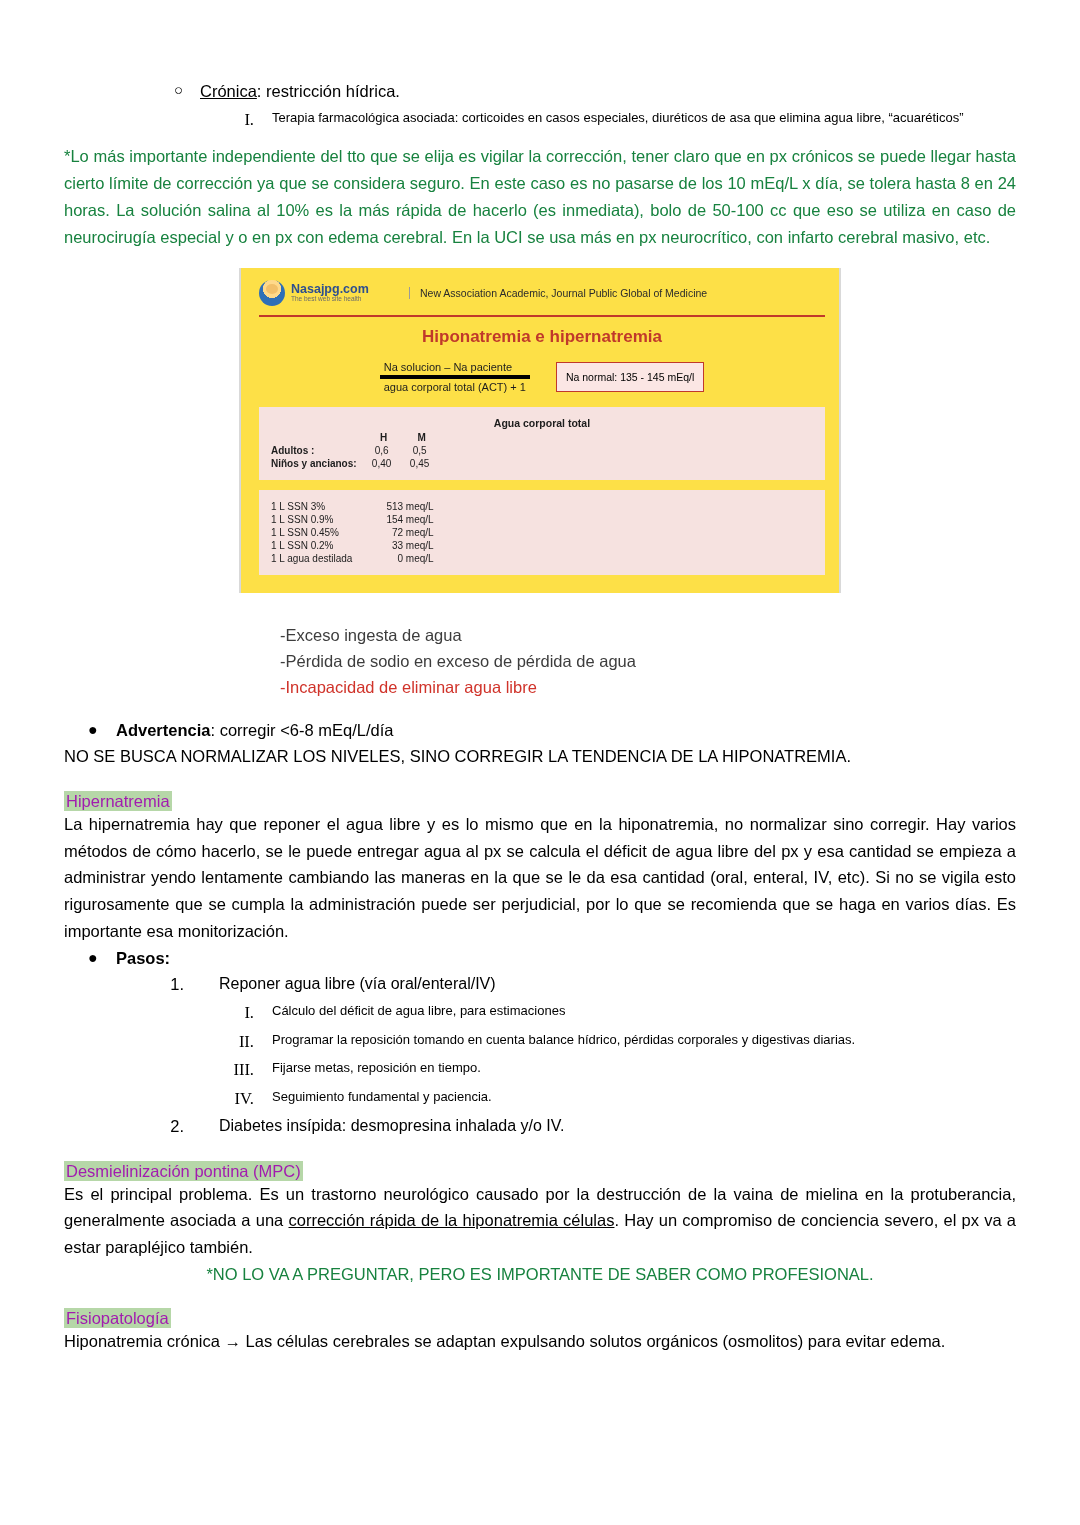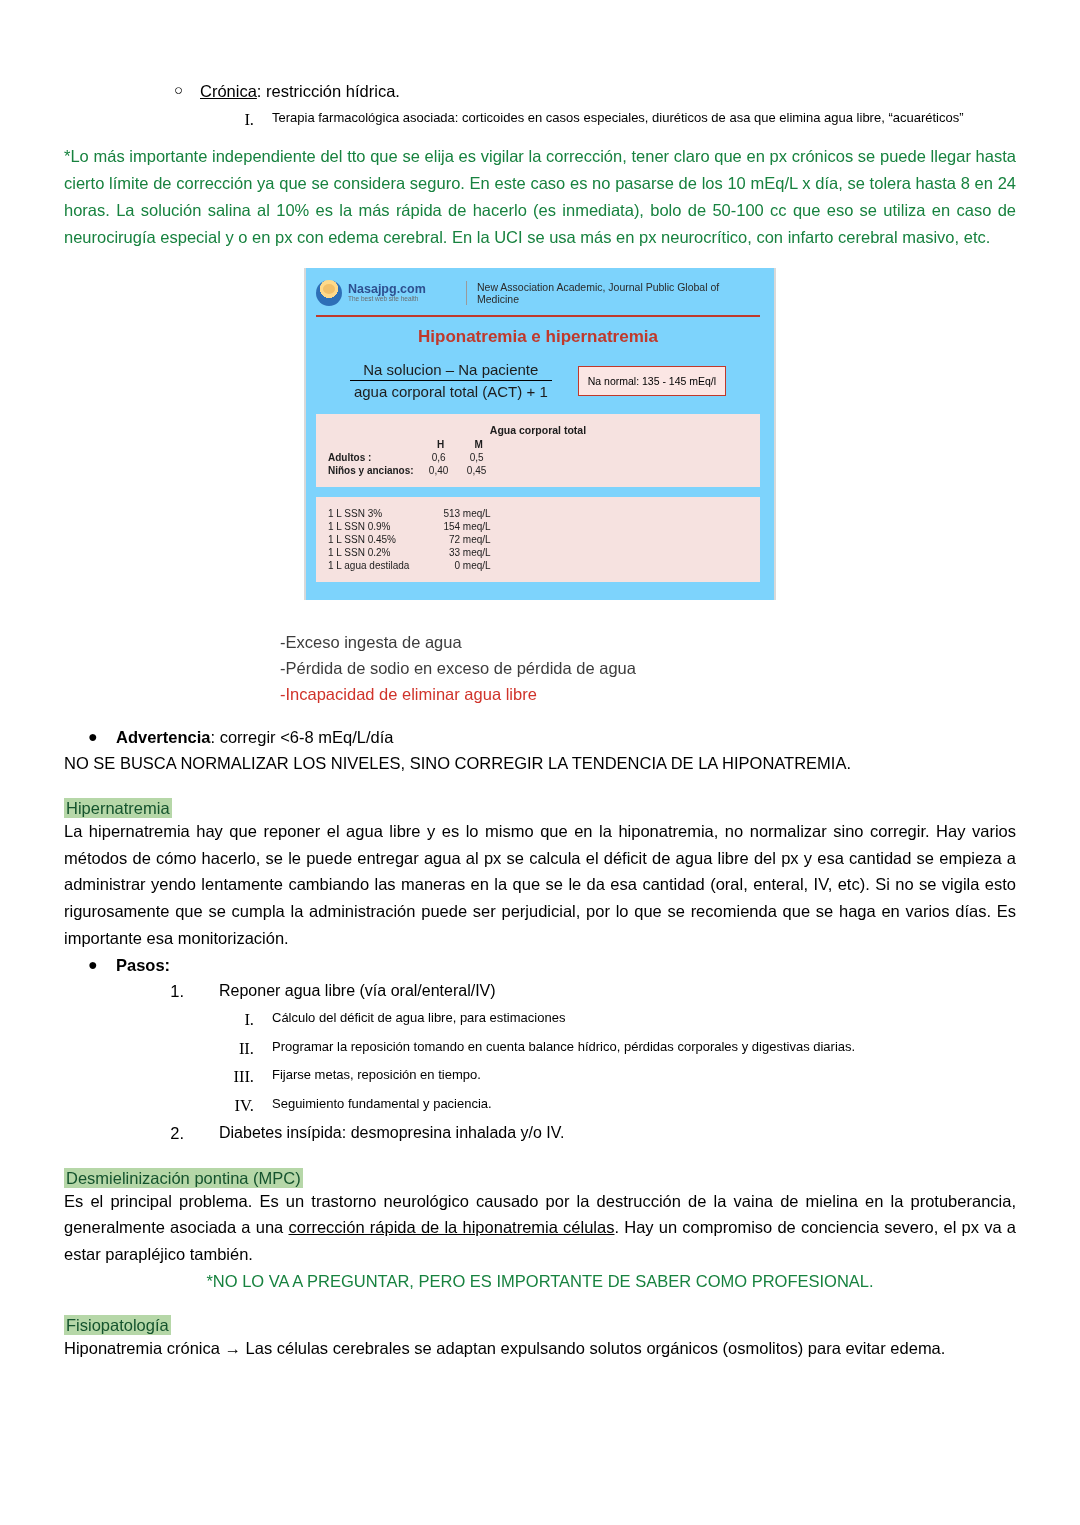--- a/index.html
+++ b/index.html
@@ -110,39 +110,39 @@
     line-height: 1.62;
     margin-left: 23px;
   }
   .block-gap-10 { height: 10px; }
   .block-gap-16 { height: 16px; }
   .block-gap-22 { height: 22px; }
 
   
   .hl {
     background: #b6d7a8;
-    color: #14532d;
+    color: #a21caf;
     font-size: 16.5px;
     padding: 1px 2px;
     display: inline;
   }
 
   
   .figure-wrap {
     margin: 18px 0 0 0;
     display: flex;
     justify-content: center;
   }
   .slide {
-    width: 472px;
-    background: #7dd3fc;
+    width: 602px;
+    background: #fde047;
     border-left: 2px solid #d9d9d9;
     border-right: 2px solid #d9d9d9;
     box-sizing: border-box;
-    padding: 12px 14px 18px 10px;
+    padding: 12px 14px 18px 18px;
     font-family: "Liberation Sans", sans-serif;
   }
   .slide-header {
     display: flex;
     align-items: center;
     gap: 10px;
     padding-bottom: 6px;
   }
   .brand {
     width: 140px;
@@ -196,27 +196,26 @@
     margin-bottom: 14px;
   }
   .formula-row {
     display: flex;
     align-items: center;
     justify-content: center;
     gap: 26px;
     margin-bottom: 14px;
   }
   .fraction {
-    font-size: 15px;
+    font-size: 11px;
     color: #1d1d1d;
-    text-align: center;
   }
   .fraction .num { padding: 0 4px 2px 4px; }
   .fraction .den {
-    border-top: 1px solid #000000;
+    border-top: 4px solid #000000;
     padding: 2px 4px 0 4px;
   }
   .na-normal {
     border: 1.5px solid #c0392b;
     background: #fbe6e4;
     font-size: 10.5px;
     padding: 8px 9px;
     white-space: nowrap;
     text-align: center;
   }

